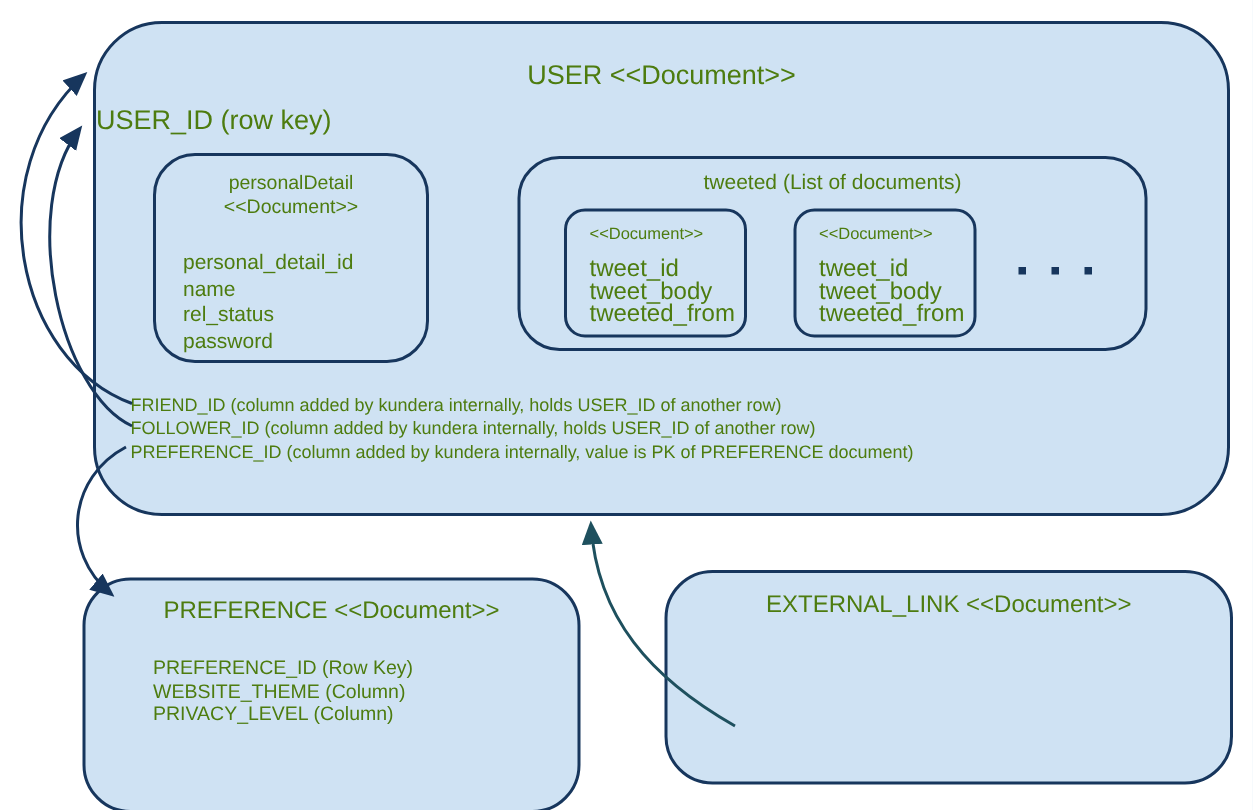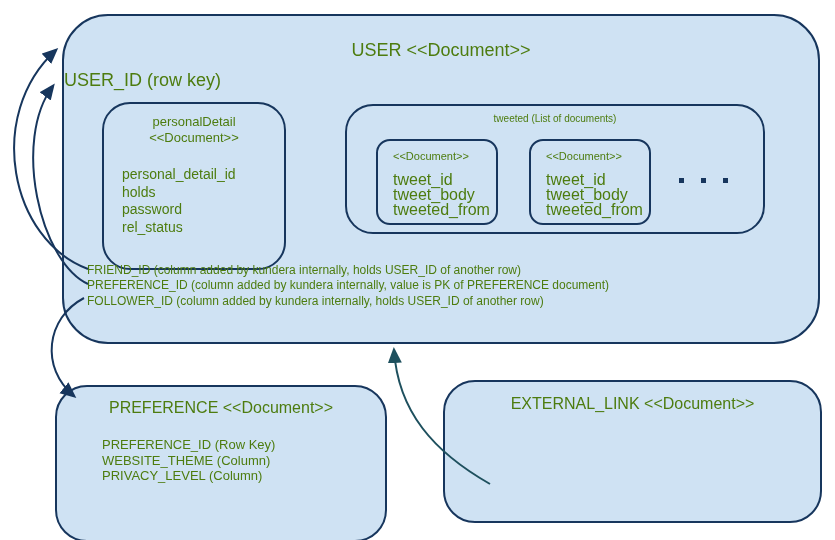--- a/index.html
+++ b/index.html
@@ -11,26 +11,26 @@
     position:absolute; box-sizing:border-box;
     background:#cfe2f3; border:2px solid #17365d;
   }
   .abs { position:absolute; }
   .ctr { left:0; right:0; text-align:center; }
 
   #user-box   { left:62px;  top:14px;  width:758px; height:330px; border-radius:46px; }
   #user-title { top:24px; font-size:18px; }
   #user-rowkey{ left:0; top:54px; font-size:18px; }
 
-  #pd-box     { left:38px; top:86px; width:184px; height:168px; border-radius:28px; }
+  #pd-box     { left:38px; top:86px; width:184px; height:140px; border-radius:28px; }
   #pd-title   { top:10px; font-size:13px; line-height:16px; }
   #pd-fields  { left:18px; top:62px; font-size:14px; line-height:17.5px; }
 
   #tw-box     { left:281px; top:88px; width:420px; height:130px; border-radius:28px; }
-  #tw-title   { top:7px; font-size:10px; }
+  #tw-title   { top:7px; font-size:14px; }
   .tw-doc     { top:33px; width:122px; height:86px; border-radius:14px; }
   #tw-doc1    { left:29px; }
   #tw-doc2    { left:182px; }
   .doc-label  { left:15px; top:9px; font-size:11px; }
   .doc-fields { left:15px; top:31px; font-size:16px; line-height:15px; }
 
   #tw-dots { left:332px; top:72px; display:flex; gap:17px; }
   #tw-dots i { display:block; width:5px; height:5px; background:#17365d; }
 
   #user-columns { left:23px; top:247px; font-size:12px; line-height:15.3px; white-space:nowrap; }
@@ -54,23 +54,23 @@
     <div class="abs ctr" id="user-title">USER &lt;&lt;Document&gt;&gt;</div>
     <div class="abs" id="user-rowkey">USER_ID (row key)</div>
 
     <div class="box" id="pd-box">
       <div class="abs ctr" id="pd-title">
         <div>personalDetail</div>
         <div>&lt;&lt;Document&gt;&gt;</div>
       </div>
       <div class="abs" id="pd-fields">
         <div>personal_detail_id</div>
-        <div>holds</div>
+        <div>name</div>
+        <div>rel_status</div>
         <div>password</div>
-        <div>rel_status</div>
       </div>
     </div>
 
     <div class="box" id="tw-box">
       <div class="abs ctr" id="tw-title">tweeted (List of documents)</div>
 
       <div class="box tw-doc" id="tw-doc1">
         <div class="abs doc-label">&lt;&lt;Document&gt;&gt;</div>
         <div class="abs doc-fields">
           <div>tweet_id</div>
@@ -90,22 +90,22 @@
 
       <div class="abs" id="tw-dots">
         <i></i>
           <i></i>
           <i></i>
       </div>
     </div>
 
     <div class="abs" id="user-columns">
       <div>FRIEND_ID (column added by kundera internally, holds USER_ID of another row)</div>
+      <div>FOLLOWER_ID (column added by kundera internally, holds USER_ID of another row)</div>
       <div>PREFERENCE_ID (column added by kundera internally, value is PK of PREFERENCE document)</div>
-      <div>FOLLOWER_ID (column added by kundera internally, holds USER_ID of another row)</div>
     </div>
   </div>
 
   <div class="box" id="pref-box">
     <div class="abs ctr" id="pref-title">PREFERENCE &lt;&lt;Document&gt;&gt;</div>
     <div class="abs" id="pref-fields">
       <div>PREFERENCE_ID (Row Key)</div>
       <div>WEBSITE_THEME (Column)</div>
       <div>PRIVACY_LEVEL (Column)</div>
     </div>

